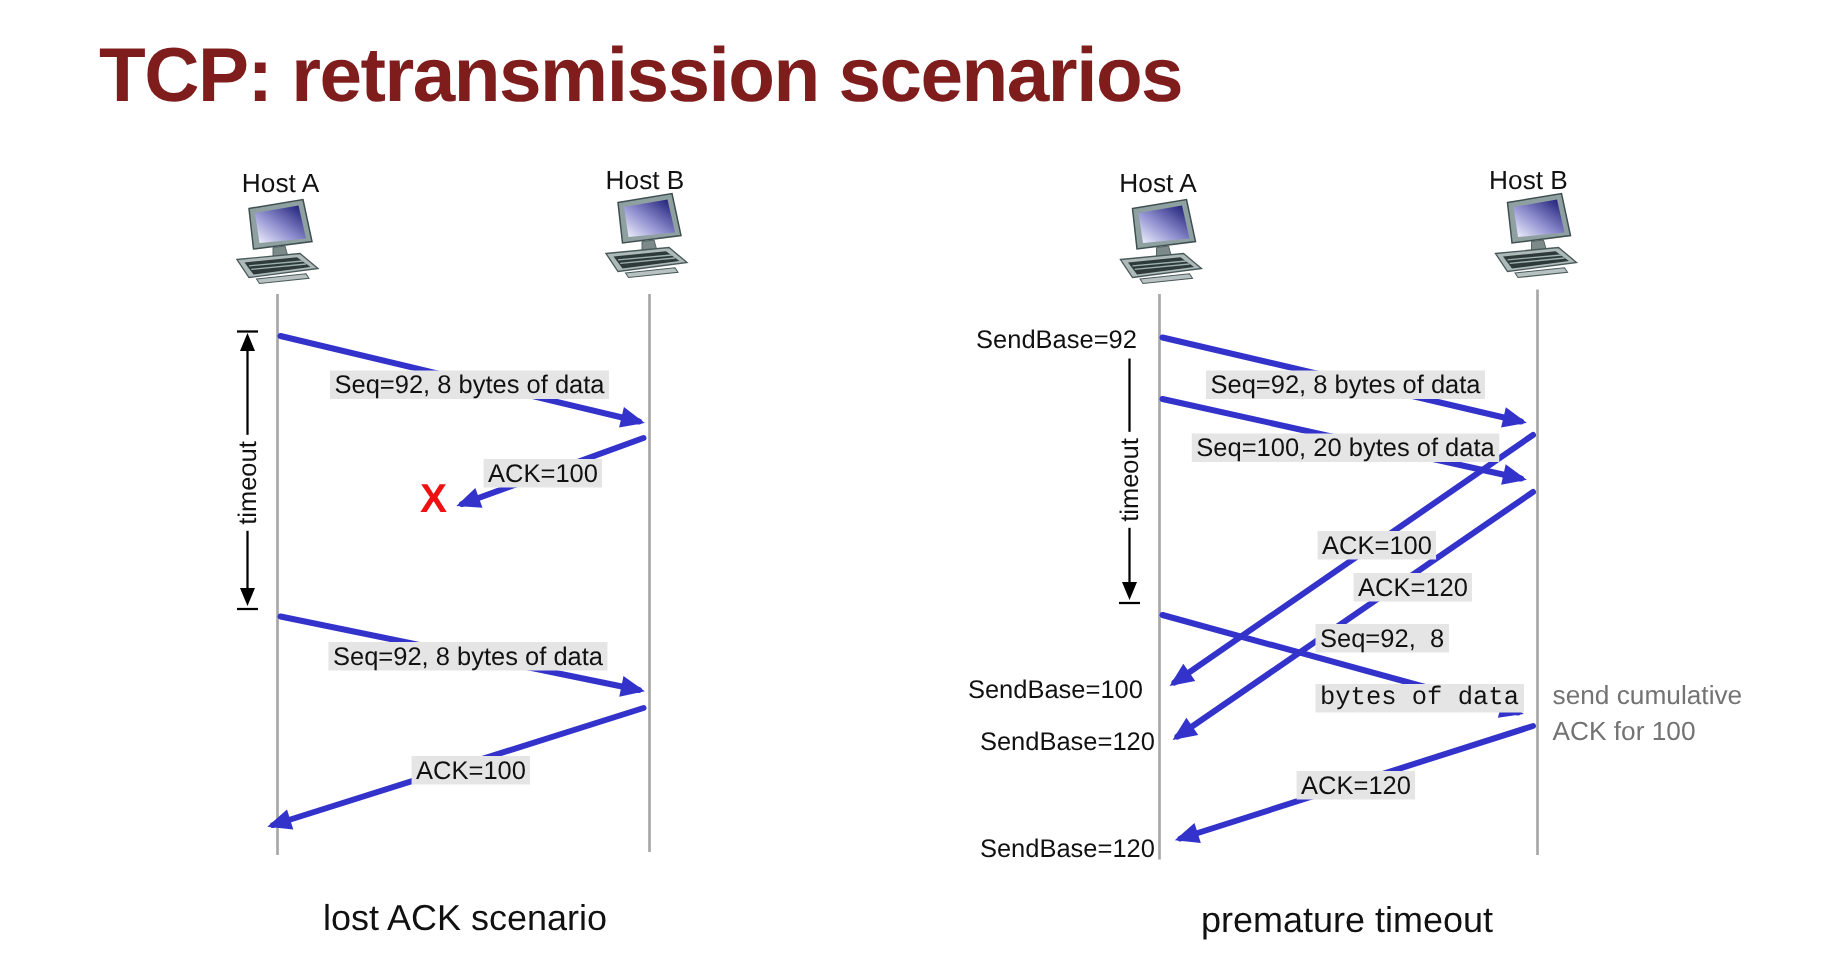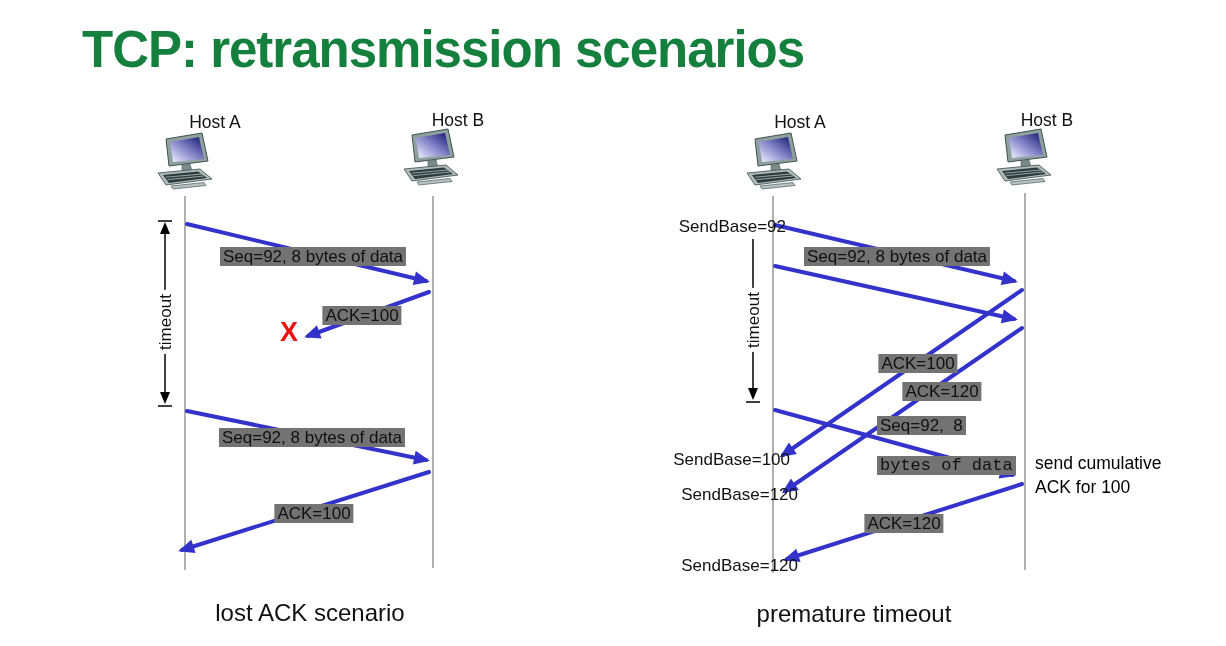--- a/index.html
+++ b/index.html
@@ -1,42 +1,42 @@
 <!DOCTYPE html>
 <html><head>
 <meta charset="utf-8">
 <style>
   html,body{margin:0;padding:0;background:#fff;}
   #slide{
     position:relative;width:1226px;height:646px;background:#ffffff;overflow:hidden;
     font-family:"Liberation Sans","DejaVu Sans",sans-serif;color:#111;
   }
   #title{
-    position:absolute;left:82px;top:20px;font-size:51px;font-weight:bold;
-    letter-spacing:-1px;color:#15803d;white-space:nowrap;
+    position:absolute;left:66px;top:20px;font-size:51px;font-weight:bold;
+    letter-spacing:-1px;color:#7f1d1d;white-space:nowrap;
   }
   svg#art{position:absolute;left:0;top:0;}
   .lbl{
     position:absolute;font-size:17px;line-height:19px;color:#111;
-    background:#737373;padding:0 3px;white-space:nowrap;
+    background:#e5e5e5;padding:0 3px;white-space:nowrap;
   }
   .ctr{transform:translateX(-50%);}
   .rgt{transform:translateX(-100%);}
-  .nobg{background:transparent;padding:0;margin-left:28px;}
+  .nobg{background:transparent;padding:0;}
   .host{font-size:17.5px;}
   .rot{
     transform:translate(-50%,-50%) rotate(-90deg);
     transform-origin:center center;background:#fff;padding:0 4px;
   }
   .caption{font-size:24px;background:transparent;}
   .lossx{
     font-size:27px;font-weight:bold;color:#ee1111;background:transparent;
     font-family:"Liberation Sans","DejaVu Sans",sans-serif;
   }
-  .note{color:#000000;font-size:17.5px;line-height:22px;background:transparent;}
+  .note{color:#737373;font-size:17.5px;line-height:22px;background:transparent;}
   .pre{white-space:pre;}
 </style>
 </head>
 <body>
 
 <div id="slide">
 
   <div id="title">TCP: retransmission scenarios</div>
 
   <svg id="art" width="1226" height="646" viewBox="0 0 1226 646">
@@ -112,25 +112,26 @@
   <div class="lbl ctr lossx" style="left:289px;top:323px;">X</div>
   <div class="lbl ctr" style="left:312px;top:428px;">Seq=92, 8 bytes of data</div>
   <div class="lbl ctr" style="left:314px;top:504px;">ACK=100</div>
   <div class="lbl ctr caption" style="left:310px;top:603px;">lost ACK scenario</div>
 
   <div class="lbl ctr host nobg" style="left:772px;top:113px;">Host A</div>
   <div class="lbl ctr host nobg" style="left:1019px;top:111px;">Host B</div>
   <div class="lbl rgt nobg" style="left:758px;top:217px;">SendBase=92</div>
   <div class="lbl rot" style="left:753px;top:320px;">timeout</div>
   <div class="lbl ctr" style="left:897px;top:247px;">Seq=92, 8 bytes of data</div>
+  <div class="lbl ctr" style="left:897px;top:289px;">Seq=100, 20 bytes of data</div>
   <div class="lbl ctr" style="left:918px;top:354px;">ACK=100</div>
   <div class="lbl ctr" style="left:942px;top:382px;">ACK=120</div>
   <div class="lbl pre" style="left:877px;top:416px;">Seq=92,  8</div>
   <div class="lbl" style="left:877px;top:456px;font-family:Liberation Mono, monospace;">bytes of data</div>
   <div class="lbl rgt nobg" style="left:762px;top:450px;text-align:right;">SendBase=100</div>
   <div class="lbl rgt nobg" style="left:770px;top:485px;">SendBase=120</div>
   <div class="lbl note" style="left:1032px;top:452px;">send cumulative</div>
   <div class="lbl note" style="left:1032px;top:476px;">ACK for 100</div>
   <div class="lbl ctr" style="left:904px;top:514px;">ACK=120</div>
   <div class="lbl rgt nobg" style="left:770px;top:556px;">SendBase=120</div>
-  <div class="lbl ctr caption" style="left:854px;top:604px;">premature timeout</div>
+  <div class="lbl ctr caption" style="left:898px;top:604px;">premature timeout</div>
 
 </div>
 
 </body></html>

